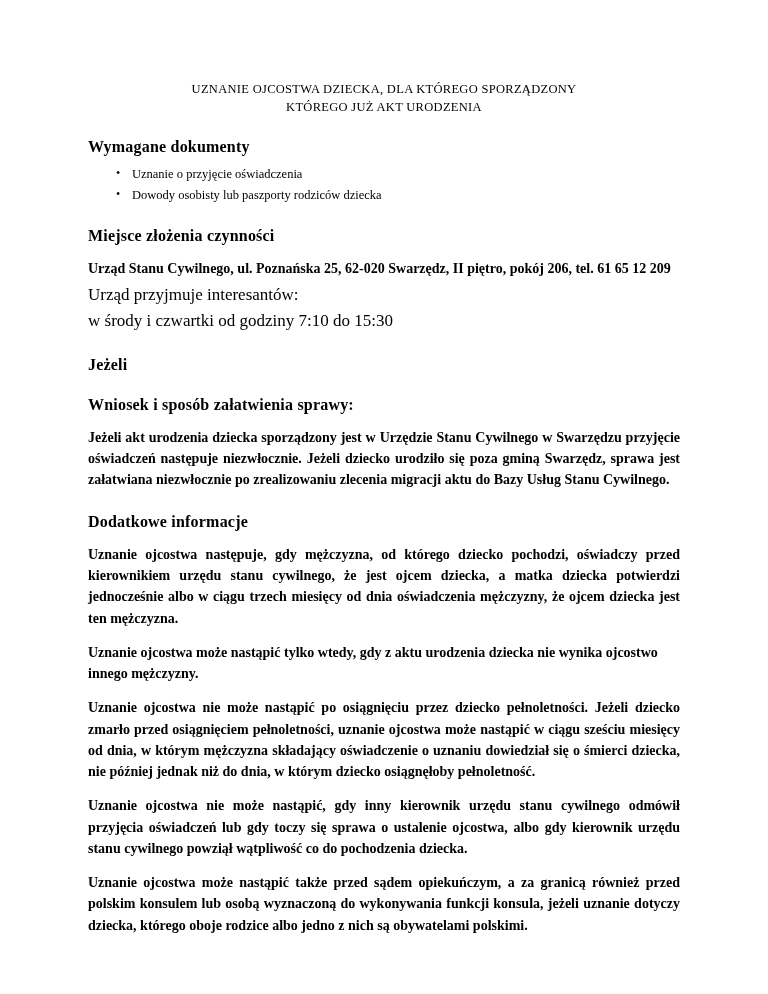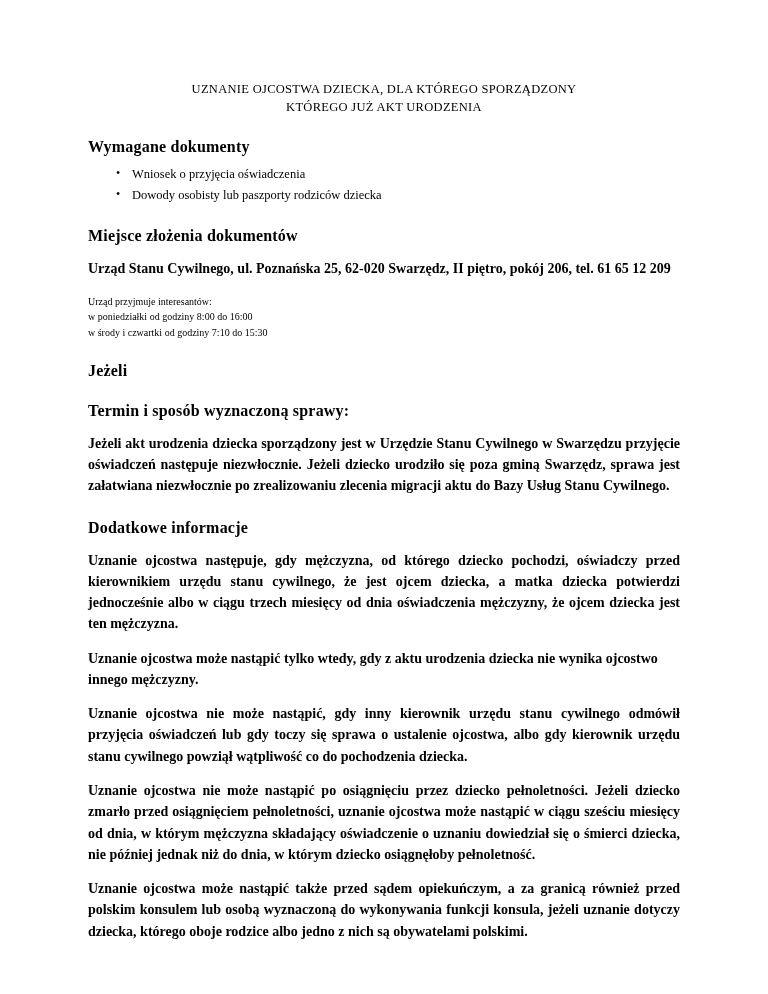--- a/index.html
+++ b/index.html
@@ -62,57 +62,56 @@
     font-size: 14px;
     line-height: 1.52;
     margin: 13px 0 0 0;
     text-align: justify;
     font-weight: bold;
   }
   p.body-text.nojustify {
     text-align: left;
   }
   .lines-block {
-    margin: 15px 0 0 0;
-    font-size: 10px;
+    margin: 3px 0 0 0;
+    font-size: 17px;
     line-height: 1.52;
   }
   .lines-block .l {
     display: block;
   }
 </style>
 </head>
 <body>
 
 <div class="page">
 
   <div class="doc-title">
     <span class="line">UZNANIE OJCOSTWA DZIECKA, DLA KTÓREGO SPORZĄDZONY</span>
     <span class="line">KTÓREGO JUŻ AKT URODZENIA</span>
   </div>
 
   <div class="section-heading">Wymagane dokumenty</div>
   <ul class="bullets">
-    <li>Wniosek o przyjęcia oświadczenia</li>
+    <li>Uznanie o przyjęcie oświadczenia</li>
     <li>Dowody osobisty lub paszporty rodziców dziecka</li>
   </ul>
 
-  <div class="section-heading">Miejsce złożenia dokumentów</div>
+  <div class="section-heading">Miejsce złożenia czynności</div>
   <p class="body-text nojustify">Urząd Stanu Cywilnego, ul. Poznańska 25, 62-020 Swarzędz, II piętro, pokój 206, tel. 61 65 12 209</p>
   <div class="lines-block">
     <span class="l">Urząd przyjmuje interesantów:</span>
-    <span class="l">w poniedziałki od godziny 8:00 do 16:00</span>
     <span class="l">w środy i czwartki od godziny 7:10 do 15:30</span>
   </div>
 
   <div class="section-heading">Jeżeli</div>
 
-  <div class="section-heading">Termin i sposób wyznaczoną sprawy:</div>
+  <div class="section-heading">Wniosek i sposób załatwienia sprawy:</div>
   <p class="body-text">Jeżeli akt urodzenia dziecka sporządzony jest w Urzędzie Stanu Cywilnego w Swarzędzu przyjęcie oświadczeń następuje niezwłocznie. Jeżeli dziecko urodziło się poza gminą Swarzędz, sprawa jest załatwiana niezwłocznie po zrealizowaniu zlecenia migracji aktu do Bazy Usług Stanu Cywilnego.</p>
 
   <div class="section-heading">Dodatkowe informacje</div>
   <p class="body-text">Uznanie ojcostwa następuje, gdy mężczyzna, od którego dziecko pochodzi, oświadczy przed kierownikiem urzędu stanu cywilnego, że jest ojcem dziecka, a matka dziecka potwierdzi jednocześnie albo w ciągu trzech miesięcy od dnia oświadczenia mężczyzny, że ojcem dziecka jest ten mężczyzna.</p>
   <p class="body-text nojustify">Uznanie ojcostwa może nastąpić tylko wtedy, gdy z aktu urodzenia dziecka nie wynika ojcostwo innego mężczyzny.</p>
+  <p class="body-text">Uznanie ojcostwa nie może nastąpić po osiągnięciu przez dziecko pełnoletności. Jeżeli dziecko zmarło przed osiągnięciem pełnoletności, uznanie ojcostwa może nastąpić w ciągu sześciu miesięcy od dnia, w którym mężczyzna składający oświadczenie o uznaniu dowiedział się o śmierci dziecka, nie później jednak niż do dnia, w którym dziecko osiągnęłoby pełnoletność.</p>
   <p class="body-text">Uznanie ojcostwa nie może nastąpić, gdy inny kierownik urzędu stanu cywilnego odmówił przyjęcia oświadczeń lub gdy toczy się sprawa o ustalenie ojcostwa, albo gdy kierownik urzędu stanu cywilnego powziął wątpliwość co do pochodzenia dziecka.</p>
-  <p class="body-text">Uznanie ojcostwa nie może nastąpić po osiągnięciu przez dziecko pełnoletności. Jeżeli dziecko zmarło przed osiągnięciem pełnoletności, uznanie ojcostwa może nastąpić w ciągu sześciu miesięcy od dnia, w którym mężczyzna składający oświadczenie o uznaniu dowiedział się o śmierci dziecka, nie później jednak niż do dnia, w którym dziecko osiągnęłoby pełnoletność.</p>
   <p class="body-text">Uznanie ojcostwa może nastąpić także przed sądem opiekuńczym, a za granicą również przed polskim konsulem lub osobą wyznaczoną do wykonywania funkcji konsula, jeżeli uznanie dotyczy dziecka, którego oboje rodzice albo jedno z nich są obywatelami polskimi.</p>
 
 </div>
 
 </body></html>

